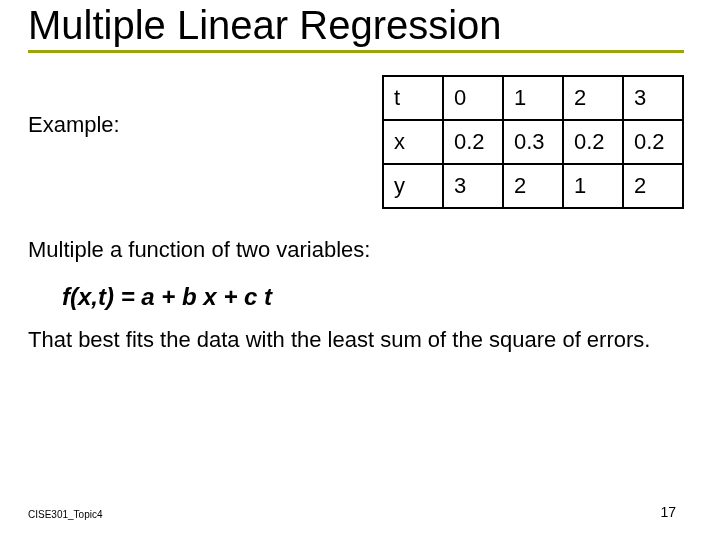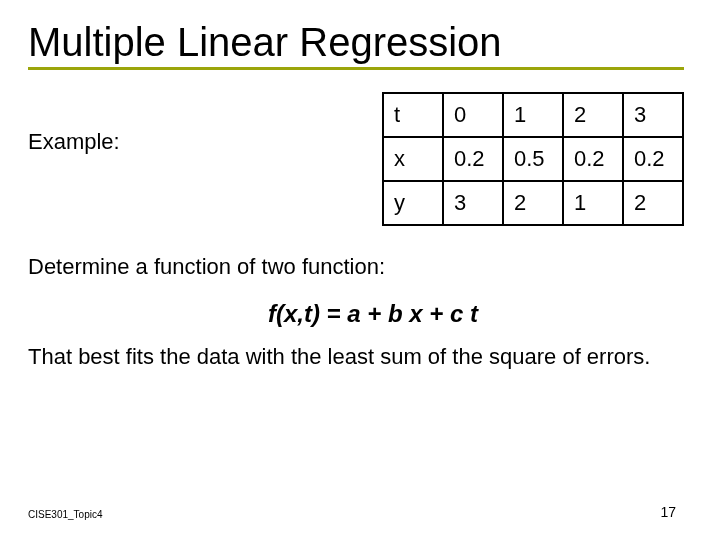--- a/index.html
+++ b/index.html
@@ -9,21 +9,21 @@
     height: 540px;
     background: #fff;
     font-family: Verdana, Geneva, sans-serif;
     color: #000;
     overflow: hidden;
   }
   .slide {
     box-sizing: border-box;
     width: 720px;
     height: 540px;
-    padding: 20px 36px 20px 28px;
+    padding: 3px 36px 20px 28px;
     position: relative;
   }
   .title {
     font-family: Arial, Helvetica, sans-serif;
     font-size: 40px;
     font-weight: 400;
     letter-spacing: 0px;
     margin: 0 0 2px 0;
   }
   .title-rule {
@@ -60,21 +60,20 @@
   .body-text {
     font-size: 22px;
     margin-top: 26px;
     line-height: 1.35;
   }
   .formula {
     font-size: 24px;
     font-weight: bold;
     font-style: italic;
     margin: 18px 0 14px 34px;
-    text-align: center;
   }
   .footer-left {
     position: absolute;
     left: 28px;
     bottom: 20px;
     font-size: 10px;
     font-family: Arial, Helvetica, sans-serif;
   }
   .footer-right {
     position: absolute;
@@ -102,36 +101,36 @@
           <tr>
         <td>t</td>
         <td>0</td>
         <td>1</td>
         <td>2</td>
         <td>3</td>
       </tr>
       <tr>
         <td>x</td>
         <td>0.2</td>
-        <td>0.5</td>
+        <td>0.3</td>
         <td>0.2</td>
         <td>0.2</td>
       </tr>
       <tr>
         <td>y</td>
         <td>3</td>
         <td>2</td>
         <td>1</td>
         <td>2</td>
       </tr>
     </tbody>
       </table>
   </div>
 
-  <div class="body-text">Determine a function of two function:</div>
+  <div class="body-text">Multiple a function of two variables:</div>
 
   <div class="formula">f(x,t) = a + b x + c t</div>
 
   <div class="body-text" style="margin-top:4px">That best fits the data with the least sum of the square of errors.</div>
 
   <div class="footer-left">CISE301_Topic4</div>
   <div class="footer-right">17</div>
 </div>
 
 </body></html>

